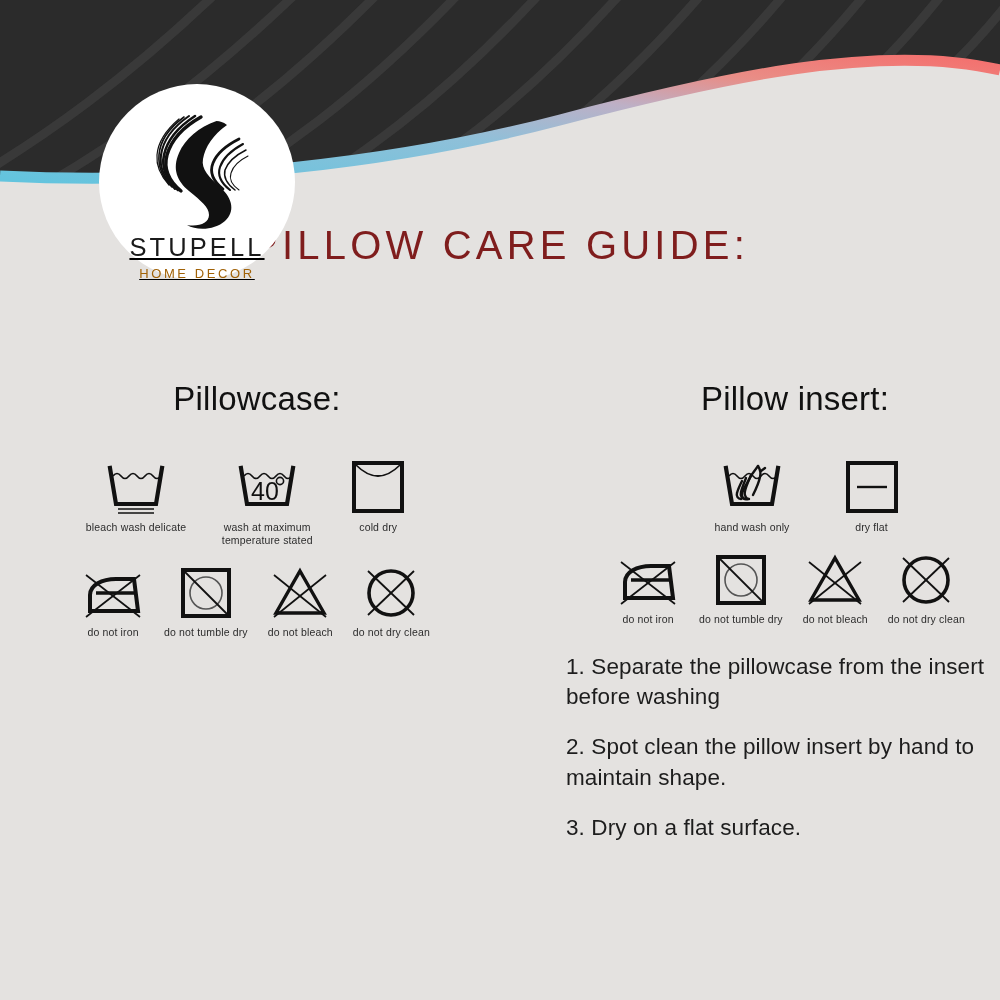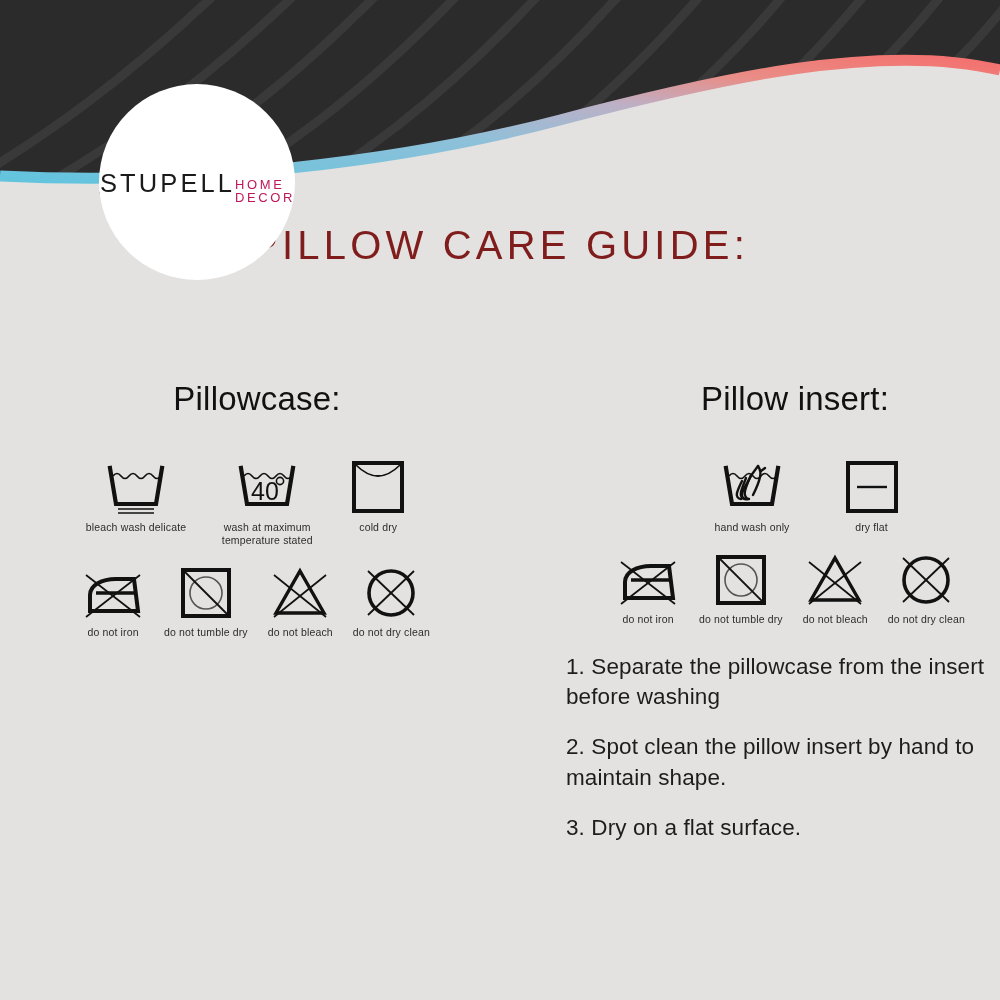--- a/index.html
+++ b/index.html
@@ -29,44 +29,45 @@
   #logo-badge {
     position: absolute;
     left: 99px;
     top: 84px;
     width: 196px;
     height: 196px;
     border-radius: 50%;
     background: #ffffff;
     z-index: 5;
     display: flex;
-    flex-direction: row;
+    flex-direction: column;
     align-items: center;
     justify-content: flex-end;
+    text-decoration: underline;
   }
   #logo-mark {
     margin-top: 22px;
     width: 116px;
     height: 118px;
   }
   .logo-word {
     color: #1a1a1a;
     line-height: 1;
   }
   #logo-name {
     font-size: 25.5px;
     letter-spacing: 3.1px;
     margin-top: 4px;
     font-weight: 400;
   }
   #logo-tagline {
     font-size: 13px;
     letter-spacing: 2.6px;
-    margin-top: 18px;
-    color: #be185d;
+    margin-top: 7px;
+    color: #a16207;
   }
 
   
   #page-title {
     position: absolute;
     left: 0; right: 0;
     top: 196px;
     text-align: center;
     font-size: 40px;
     letter-spacing: 4.2px;

